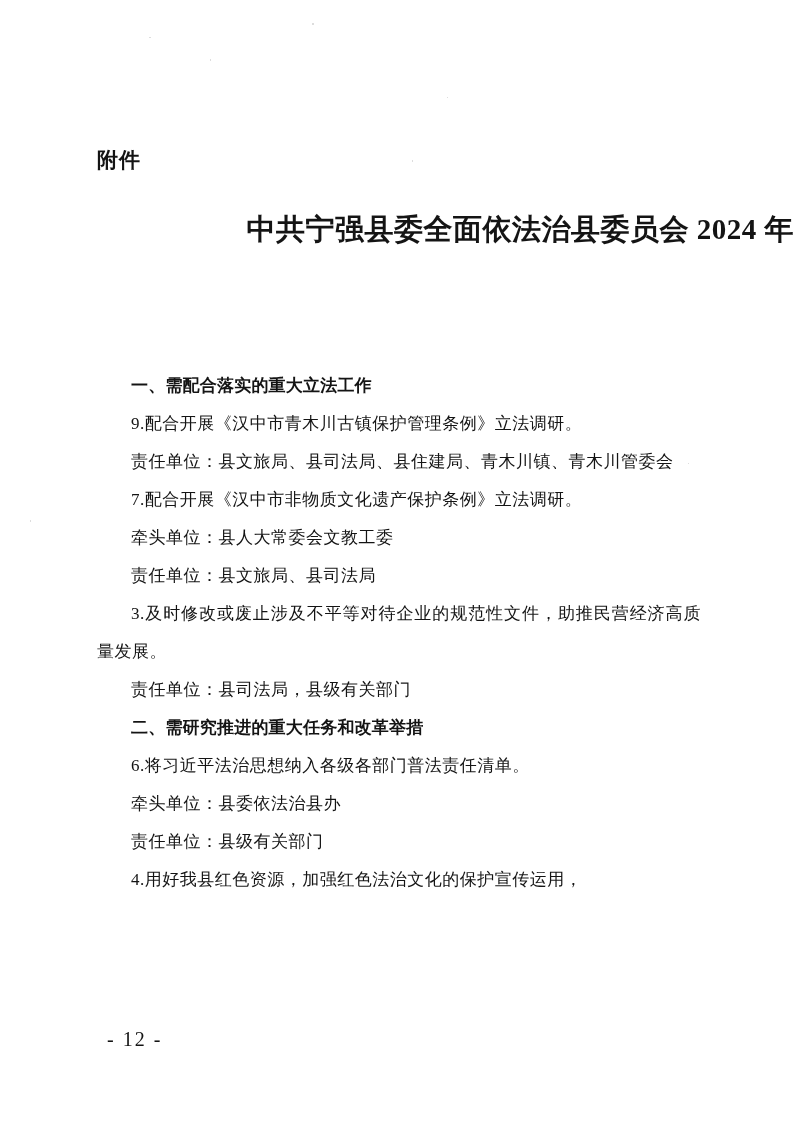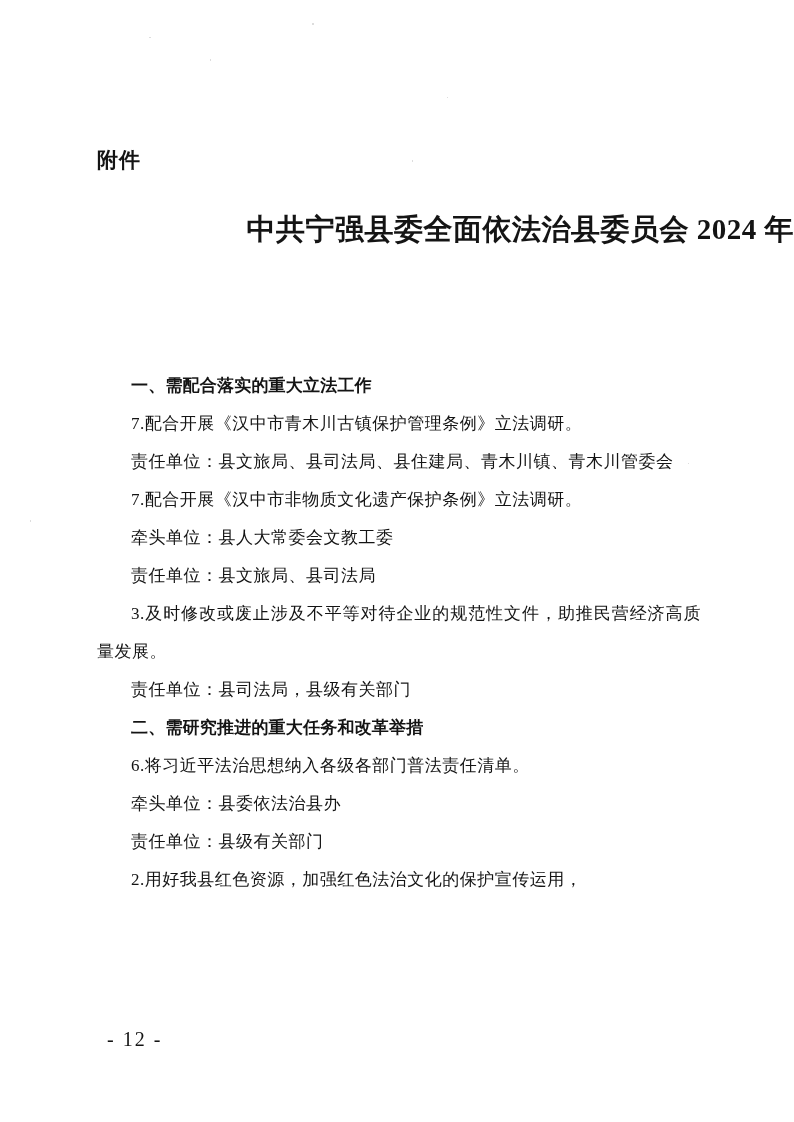--- a/index.html
+++ b/index.html
@@ -95,29 +95,29 @@
   <div class="noise n7"></div>
 
   <div class="attachment-label">附件</div>
 
   <div class="doc-title">
     <div>中共宁强县委全面依法治县委员会 2024 年</div>
   </div>
 
   <div class="content">
     <p class="para heading">一、需配合落实的重大立法工作</p>
-    <p class="para">7.配合开展《汉中市青木川古镇保护管理条例》立法调研。</p>
+    <p class="para">9.配合开展《汉中市青木川古镇保护管理条例》立法调研。</p>
     <p class="para">责任单位：县文旅局、县司法局、县住建局、青木川镇、青木川管委会</p>
     <p class="para">7.配合开展《汉中市非物质文化遗产保护条例》立法调研。</p>
     <p class="para">牵头单位：县人大常委会文教工委</p>
     <p class="para">责任单位：县文旅局、县司法局</p>
     <p class="para">3.及时修改或废止涉及不平等对待企业的规范性文件，助推民营经济高质量发展。</p>
     <p class="para">责任单位：县司法局，县级有关部门</p>
     <p class="para heading">二、需研究推进的重大任务和改革举措</p>
     <p class="para">6.将习近平法治思想纳入各级各部门普法责任清单。</p>
     <p class="para">牵头单位：县委依法治县办</p>
     <p class="para">责任单位：县级有关部门</p>
-    <p class="para">2.用好我县红色资源，加强红色法治文化的保护宣传运用，</p>
+    <p class="para">4.用好我县红色资源，加强红色法治文化的保护宣传运用，</p>
   </div>
 
   <div class="page-number">- 12 -</div>
 
 </div>
 
 </body></html>

